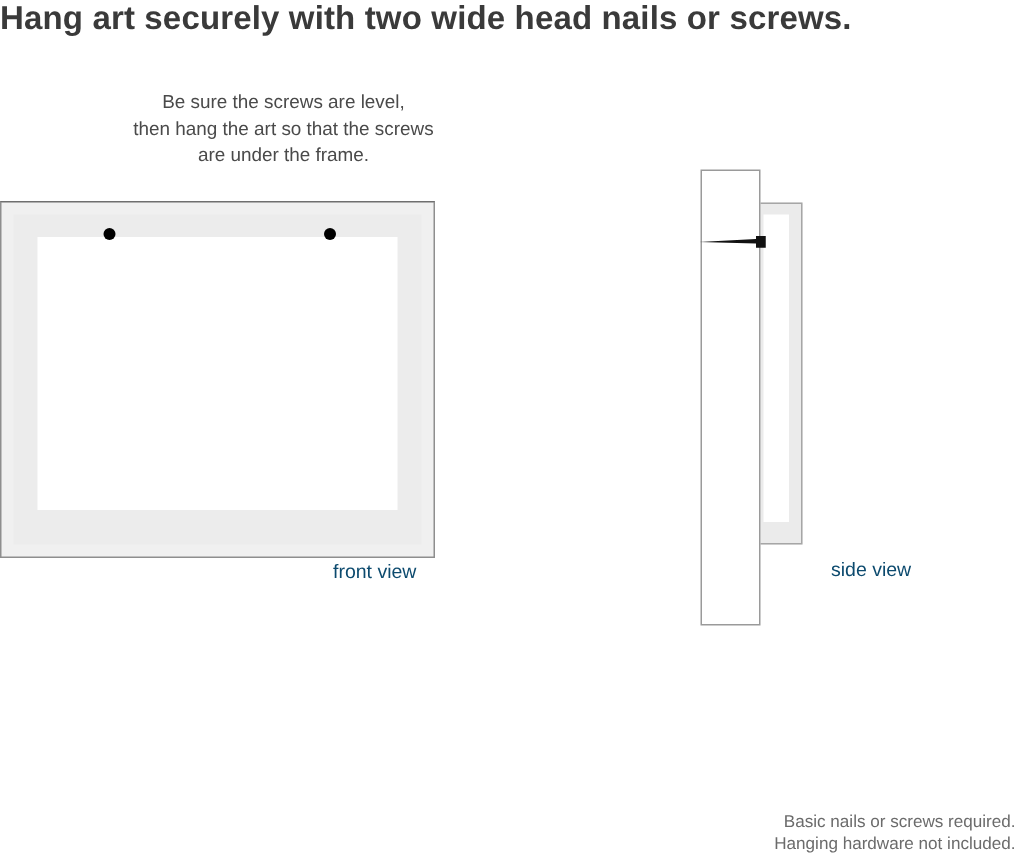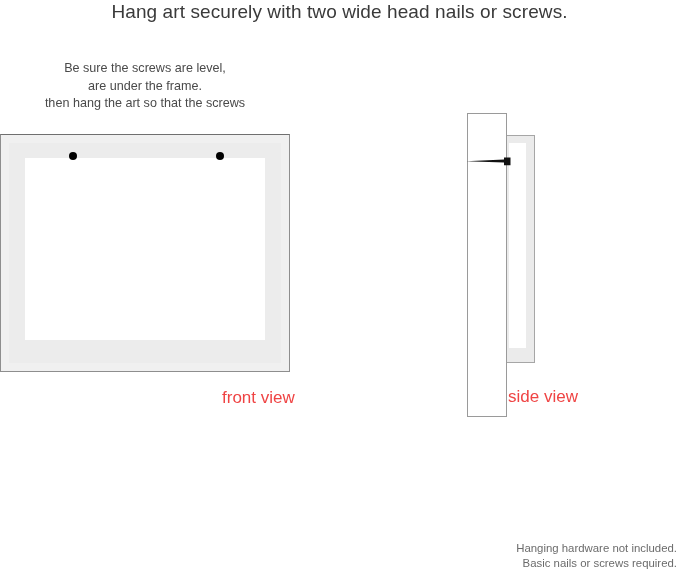--- a/index.html
+++ b/index.html
@@ -17,36 +17,36 @@
     color: #3f3f3f;
     -webkit-font-smoothing: antialiased;
   }
 
   
   .headline {
     position: absolute;
     left: 0;
     top: 0px;
     width: 679px;
-    text-align: center;
-    font-size: 19px;
-    font-weight: 400;
+    font-size: 22px;
+    font-weight: 700;
     color: #3a3a3a;
     letter-spacing: 0.1px;
     line-height: 24px;
   }
 
   
   .caption {
     position: absolute;
     font-size: 12.6px;
     font-weight: 400;
     color: #4a4a4a;
     text-align: center;
     line-height: 17.5px;
+    margin-left: 44px;
   }
   .caption-left {
     left: 0px;
     top: 60px;
     width: 290px;
   }
   .caption-right {
     left: 395px;
     top: 60px;
     width: 180px;
@@ -92,27 +92,26 @@
     width: 8px;
     height: 8px;
     border-radius: 50%;
     background: #000000;
   }
   .screw-dot-left  { left: 69px;  top: 18px; }
   .screw-dot-right { left: 216px; top: 18px; }
 
   .view-label {
     position: absolute;
-    font-size: 17px;
-    color: #ef4444;
+    font-size: 13px;
+    color: #0c4a6e;
     white-space: nowrap;
-    margin-top: 15px;
   }
   .label-front { left: 222px; top: 373px; }
-  .label-side  { left: 508px; top: 372px; }
+  .label-side  { left: 508px; top: 372px; padding-left: 46px; }
 
   
   .side-view {
     position: absolute;
     left: 455px;
     top: 105px;
     width: 120px;
     height: 320px;
   }
   .side-wall {
@@ -166,22 +165,22 @@
     line-height: 15px;
   }
 </style>
 </head>
 <body>
 
 <div class="headline">Hang art securely with two wide head nails or screws.</div>
 
 <div class="caption caption-left">
   <div>Be sure the screws are level,</div>
+  <div>then hang the art so that the screws</div>
   <div>are under the frame.</div>
-  <div>then hang the art so that the screws</div>
 </div>
 
 <div class="caption caption-right">
 </div>
 
 <div class="front-view">
   <div class="front-frame-outer">
     <div class="front-frame-mat">
       <div class="front-frame-art"></div>
     </div>
@@ -198,15 +197,15 @@
   </div>
   <div class="side-nail">
     <svg width="45" height="9" viewBox="0 0 45 9" xmlns="http://www.w3.org/2000/svg">
       <path d="M0 4.3 L38 2.4 L38 0.4 L44.5 0.4 L44.5 8.2 L38 8.2 L38 5.4 Z" fill="#111111"></path>
     </svg>
   </div>
 </div>
 <div class="view-label label-side">side view</div>
 
 <div class="footer-note">
+  <div>Basic nails or screws required.</div>
   <div>Hanging hardware not included.</div>
-  <div>Basic nails or screws required.</div>
 </div>
 
 </body></html>

